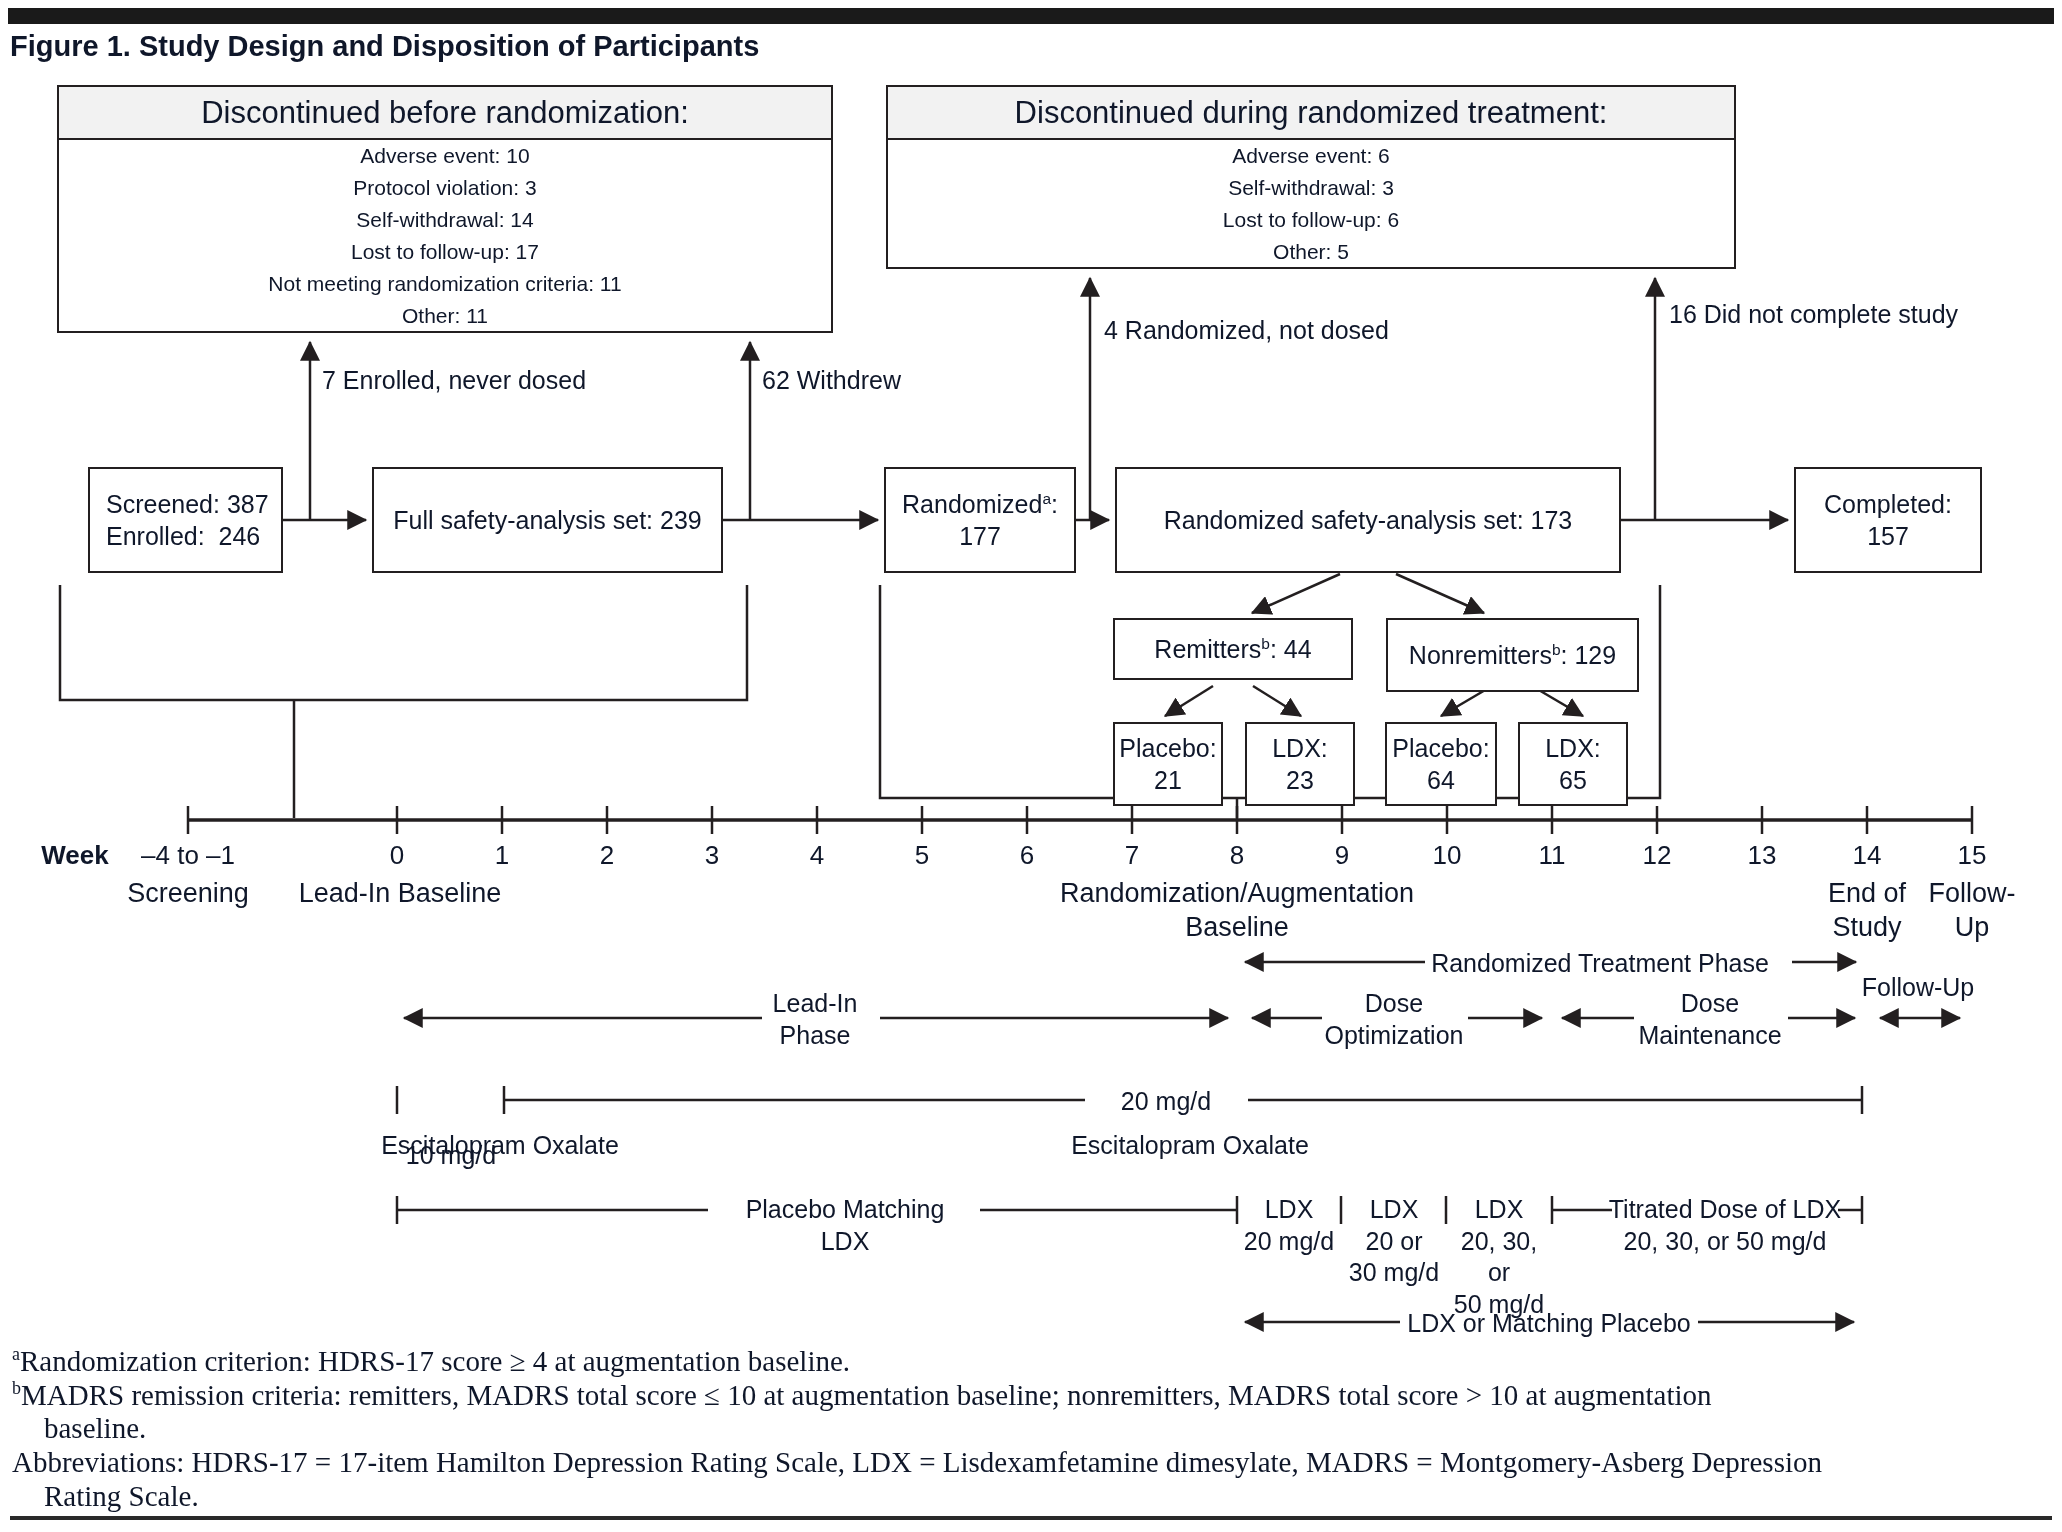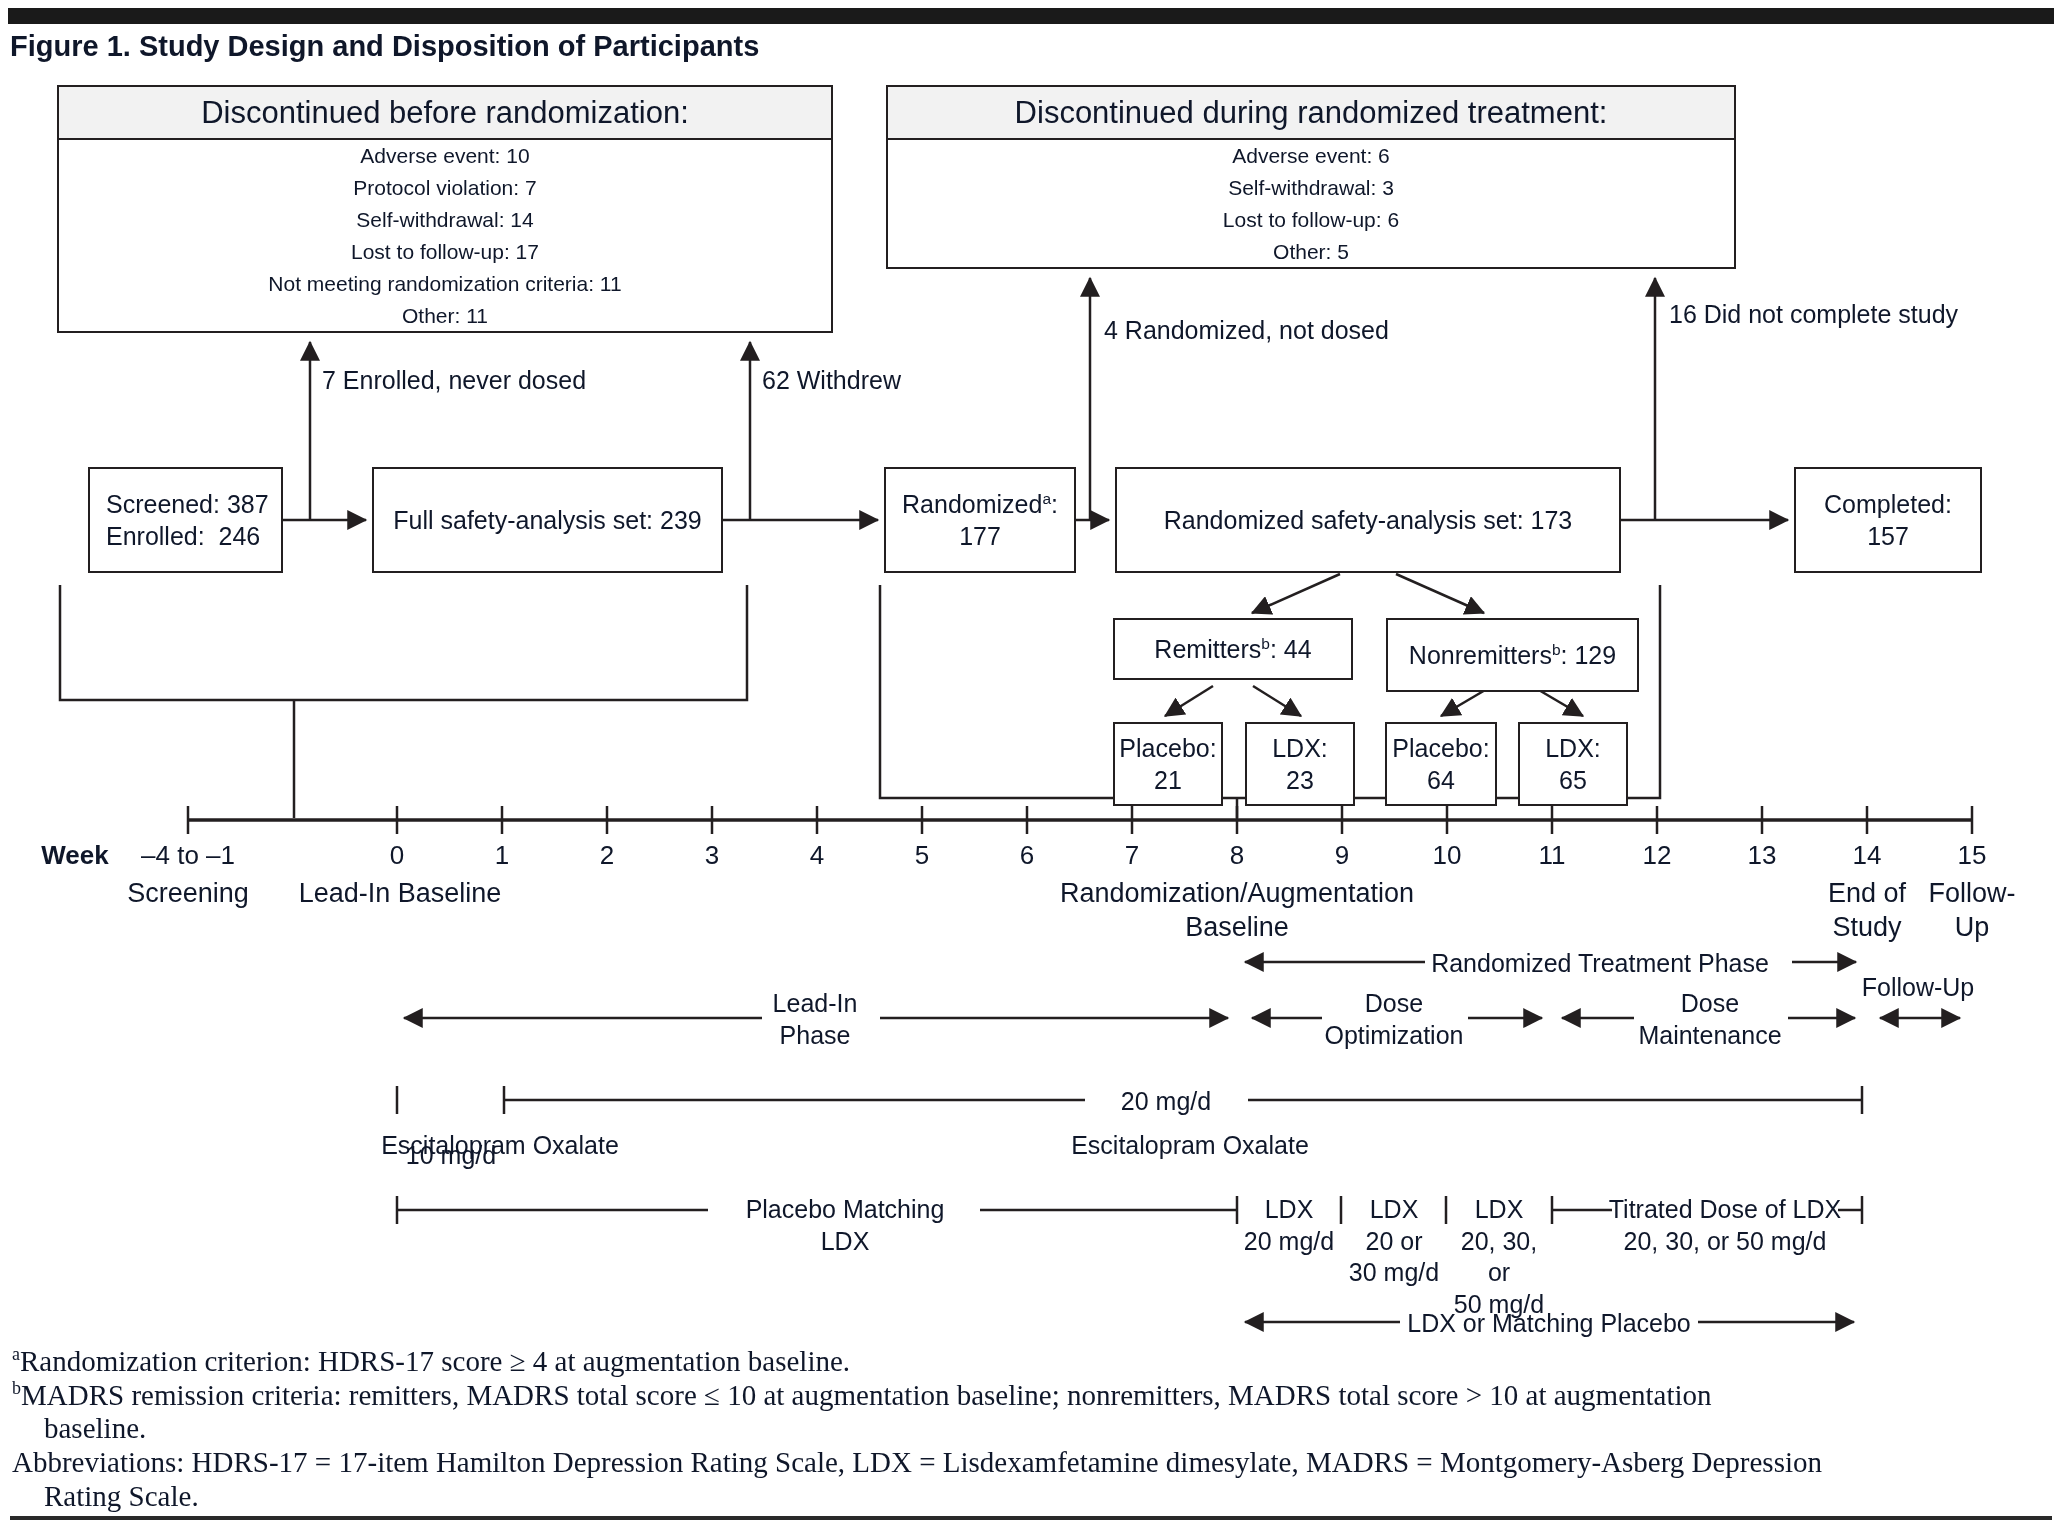--- a/index.html
+++ b/index.html
@@ -115,21 +115,21 @@
     <line x1="1862" y1="1196" x2="1862" y2="1224"></line>
 
     <line x1="1400" y1="1322" x2="1245" y2="1322" marker-end="url(#ah)"></line>
     <line x1="1698" y1="1322" x2="1854" y2="1322" marker-end="url(#ah)"></line>
   </svg>
 
   <div class="dbox" style="left:57px;top:85px;width:776px;height:248px;">
     <div class="dhead">Discontinued before randomization:</div>
     <div class="dbody">
       <div>Adverse event: 10</div>
-      <div>Protocol violation: 7</div>
+      <div>Protocol violation: 3</div>
       <div>Self-withdrawal: 14</div>
       <div>Lost to follow-up: 17</div>
       <div>Not meeting randomization criteria: 11</div>
       <div>Other: 11</div>
     </div>
   </div>
 
   <div class="dbox" style="left:886px;top:85px;width:850px;height:184px;">
     <div class="dhead">Discontinued during randomized treatment:</div>
     <div class="dbody">

